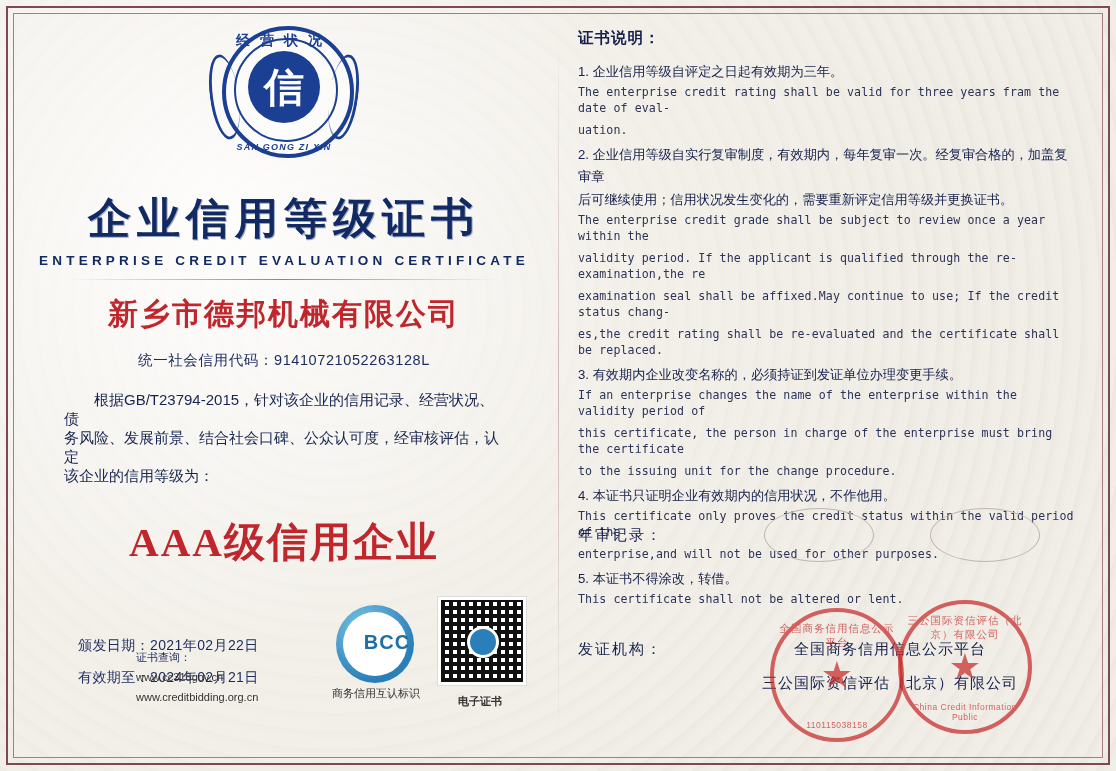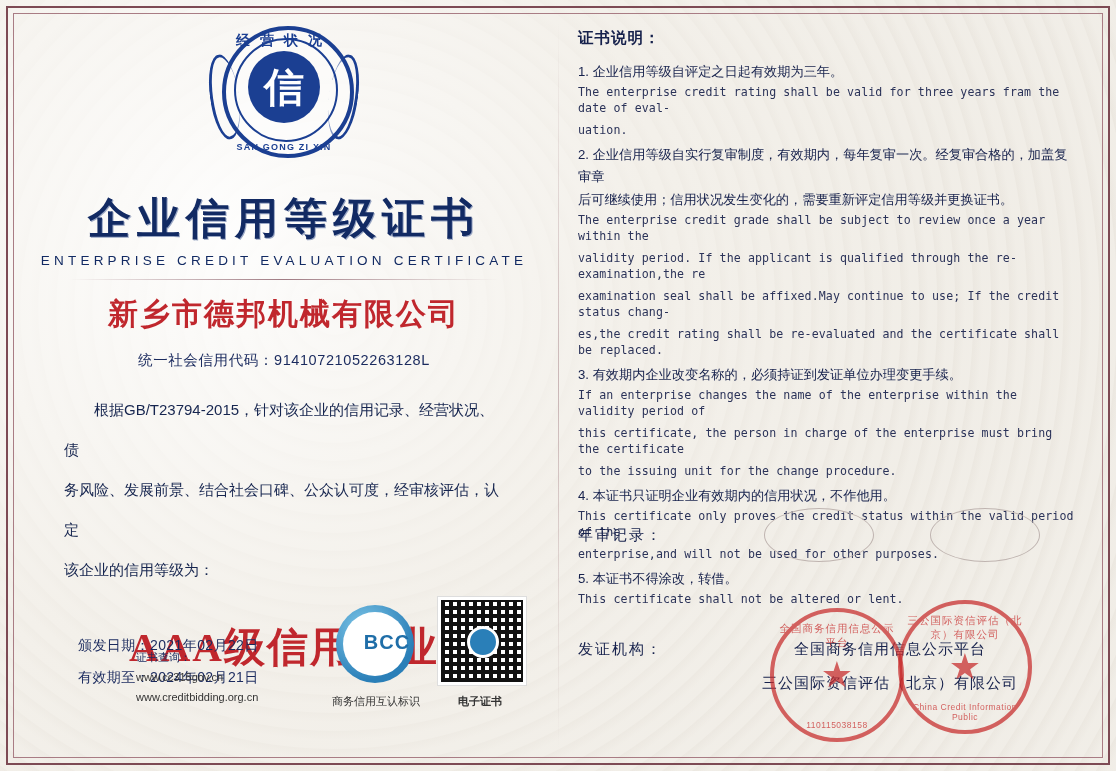--- a/index.html
+++ b/index.html
@@ -63,58 +63,58 @@
     position:absolute;left:44px;top:27px;width:72px;height:72px;
     background:#1b3f92;border-radius:50%;
     color:#fff;font-size:40px;line-height:72px;font-weight:bold;
   }
   .emblem .toptxt{
     position:absolute;left:0;top:8px;width:160px;
     color:#1b3f92;font-size:14px;letter-spacing:10px;font-weight:bold;
   }
   .emblem .bottomtxt{
     position:absolute;left:0;top:118px;width:160px;
-    color:#1b3f92;font-size:9px;letter-spacing:1.2px;font-weight:bold;
+    color:#1b3f92;font-size:9px;letter-spacing:1.2px;font-weight:bold;font-style:italic;
   }
   .emblem .wheatL,.emblem .wheatR{
     position:absolute;top:30px;width:26px;height:80px;
     border:3px solid #1b3f92;border-radius:50%/50%;
   }
   .emblem .wheatL{left:6px;border-right:none;transform:rotate(-8deg);}
   .emblem .wheatR{right:6px;border-left:none;transform:rotate(8deg);}
 
   .title-cn{
     margin-top:16px;
     font-family:"Liberation Serif", serif;
     font-size:43px;font-weight:bold;letter-spacing:6px;
     color:#122a63;
     text-shadow:1px 1px 0 #9aa7c4;
   }
   .title-en{
     margin-top:5px;
-    font-size:13.5px;letter-spacing:4.2px;color:#122a63;font-weight:normal;
+    font-size:13.5px;letter-spacing:4.2px;color:#122a63;font-weight:bold;
   }
   .divider-line{
     width:430px;height:1px;margin:11px auto 0;
     background:linear-gradient(to right, rgba(125,74,84,0), #a07b83, rgba(125,74,84,0));
   }
   .credit-code{
     margin-top:12px;font-size:15px;color:#1a2a5e;letter-spacing:0.5px;
   }
   .company{
     margin-top:14px;
     font-family:"Liberation Serif", serif;
     font-size:30px;font-weight:bold;color:#c0272d;letter-spacing:2px;
   }
   .usci{
     margin-top:16px;font-size:14.5px;color:#1a2a5e;letter-spacing:0.6px;
   }
   .para{
     margin:20px auto 0;width:440px;text-align:left;
-    font-size:15px;line-height:40px;color:#16254f;
+    font-size:15px;line-height:19px;color:#16254f;
     text-indent:30px;
   }
   .para .l2{text-indent:0;}
   .grade{
     margin-top:30px;
     font-family:"Liberation Serif", serif;
     font-size:41px;font-weight:bold;color:#c0272d;letter-spacing:2px;
   }
 
   .bottom-left{
@@ -136,21 +136,21 @@
   }
   .bcc .inner{
     position:absolute;left:7px;top:7px;right:7px;bottom:7px;border-radius:50%;
     background:#fff;
   }
   .bcc .txt{
     position:absolute;left:12px;top:26px;width:78px;text-align:center;
     font-size:20px;font-weight:bold;color:#1f6ea8;letter-spacing:1px;
   }
   .bcc-label{
-    position:absolute;left:288px;bottom:44px;width:136px;text-align:center;
+    position:absolute;left:288px;bottom:52px;width:136px;text-align:center;
     font-size:11px;color:#333;
   }
   .qr{
     position:absolute;left:418px;bottom:68px;width:82px;height:82px;
     background:
       repeating-linear-gradient(0deg,#111 0 4px,transparent 4px 8px),
       repeating-linear-gradient(90deg,#111 0 4px,transparent 4px 8px);
     background-color:#fff;
     border:3px solid #fff;
     box-shadow:0 0 0 1px #ddd;

